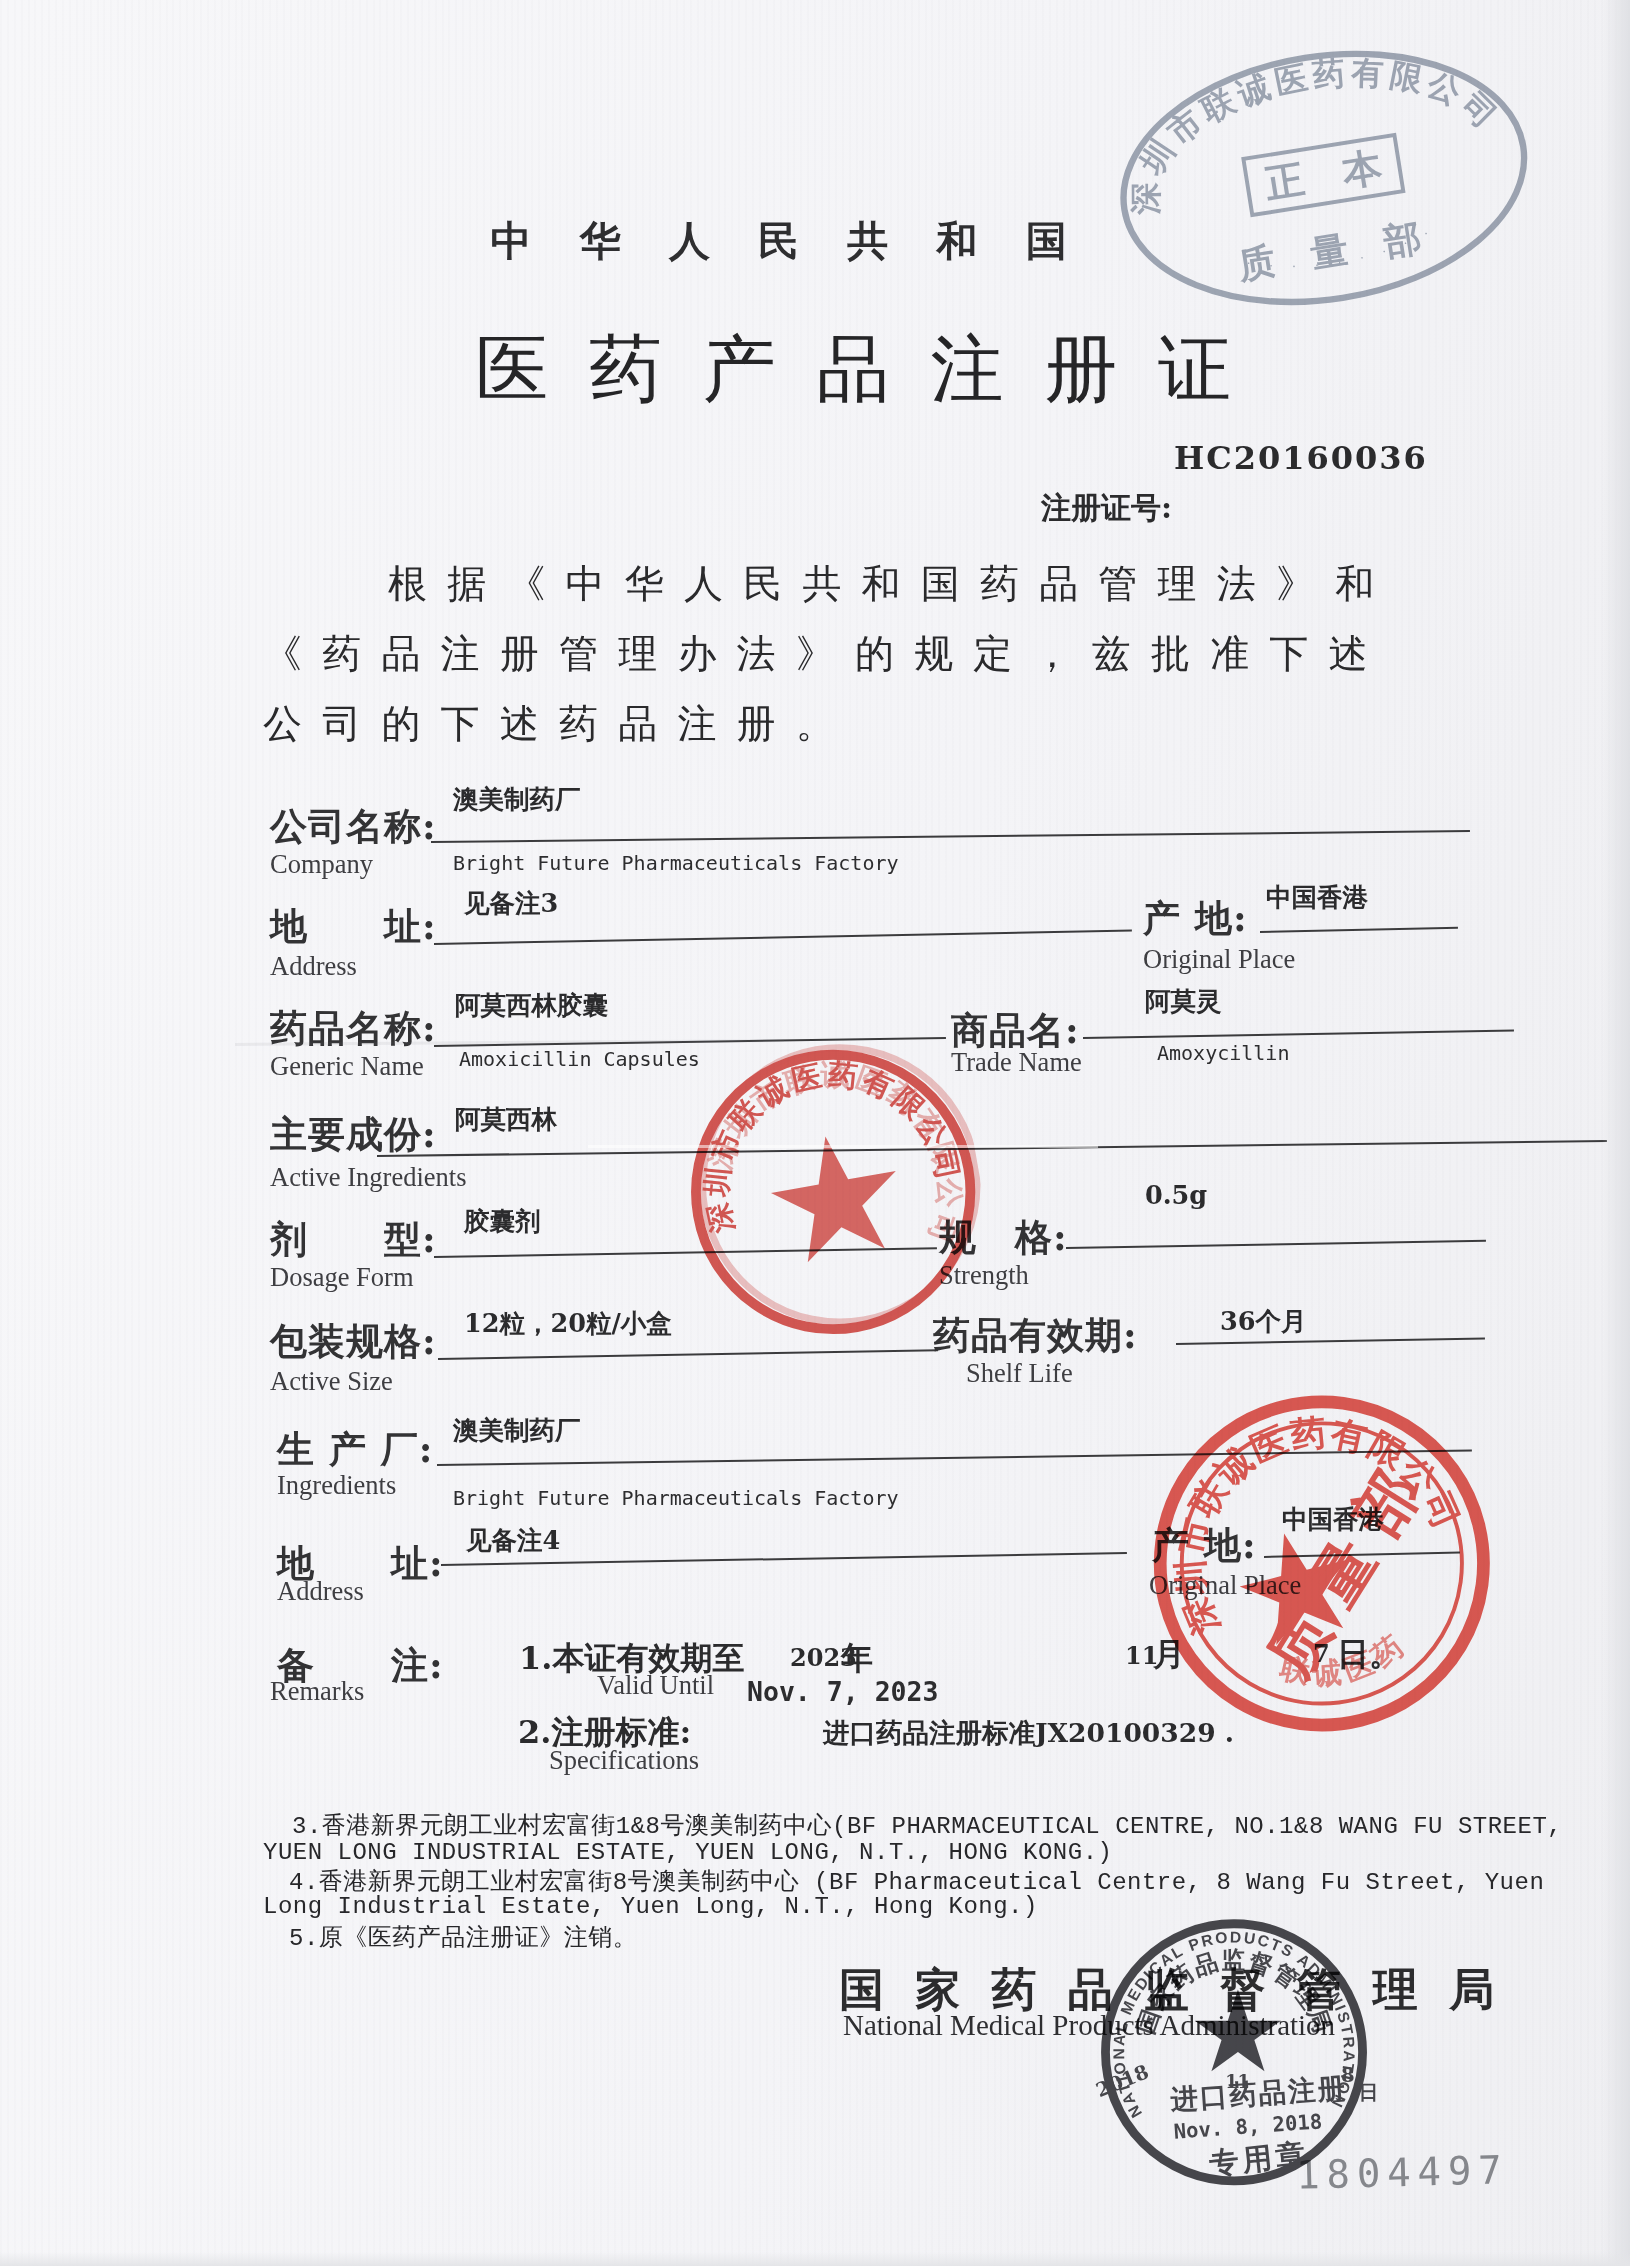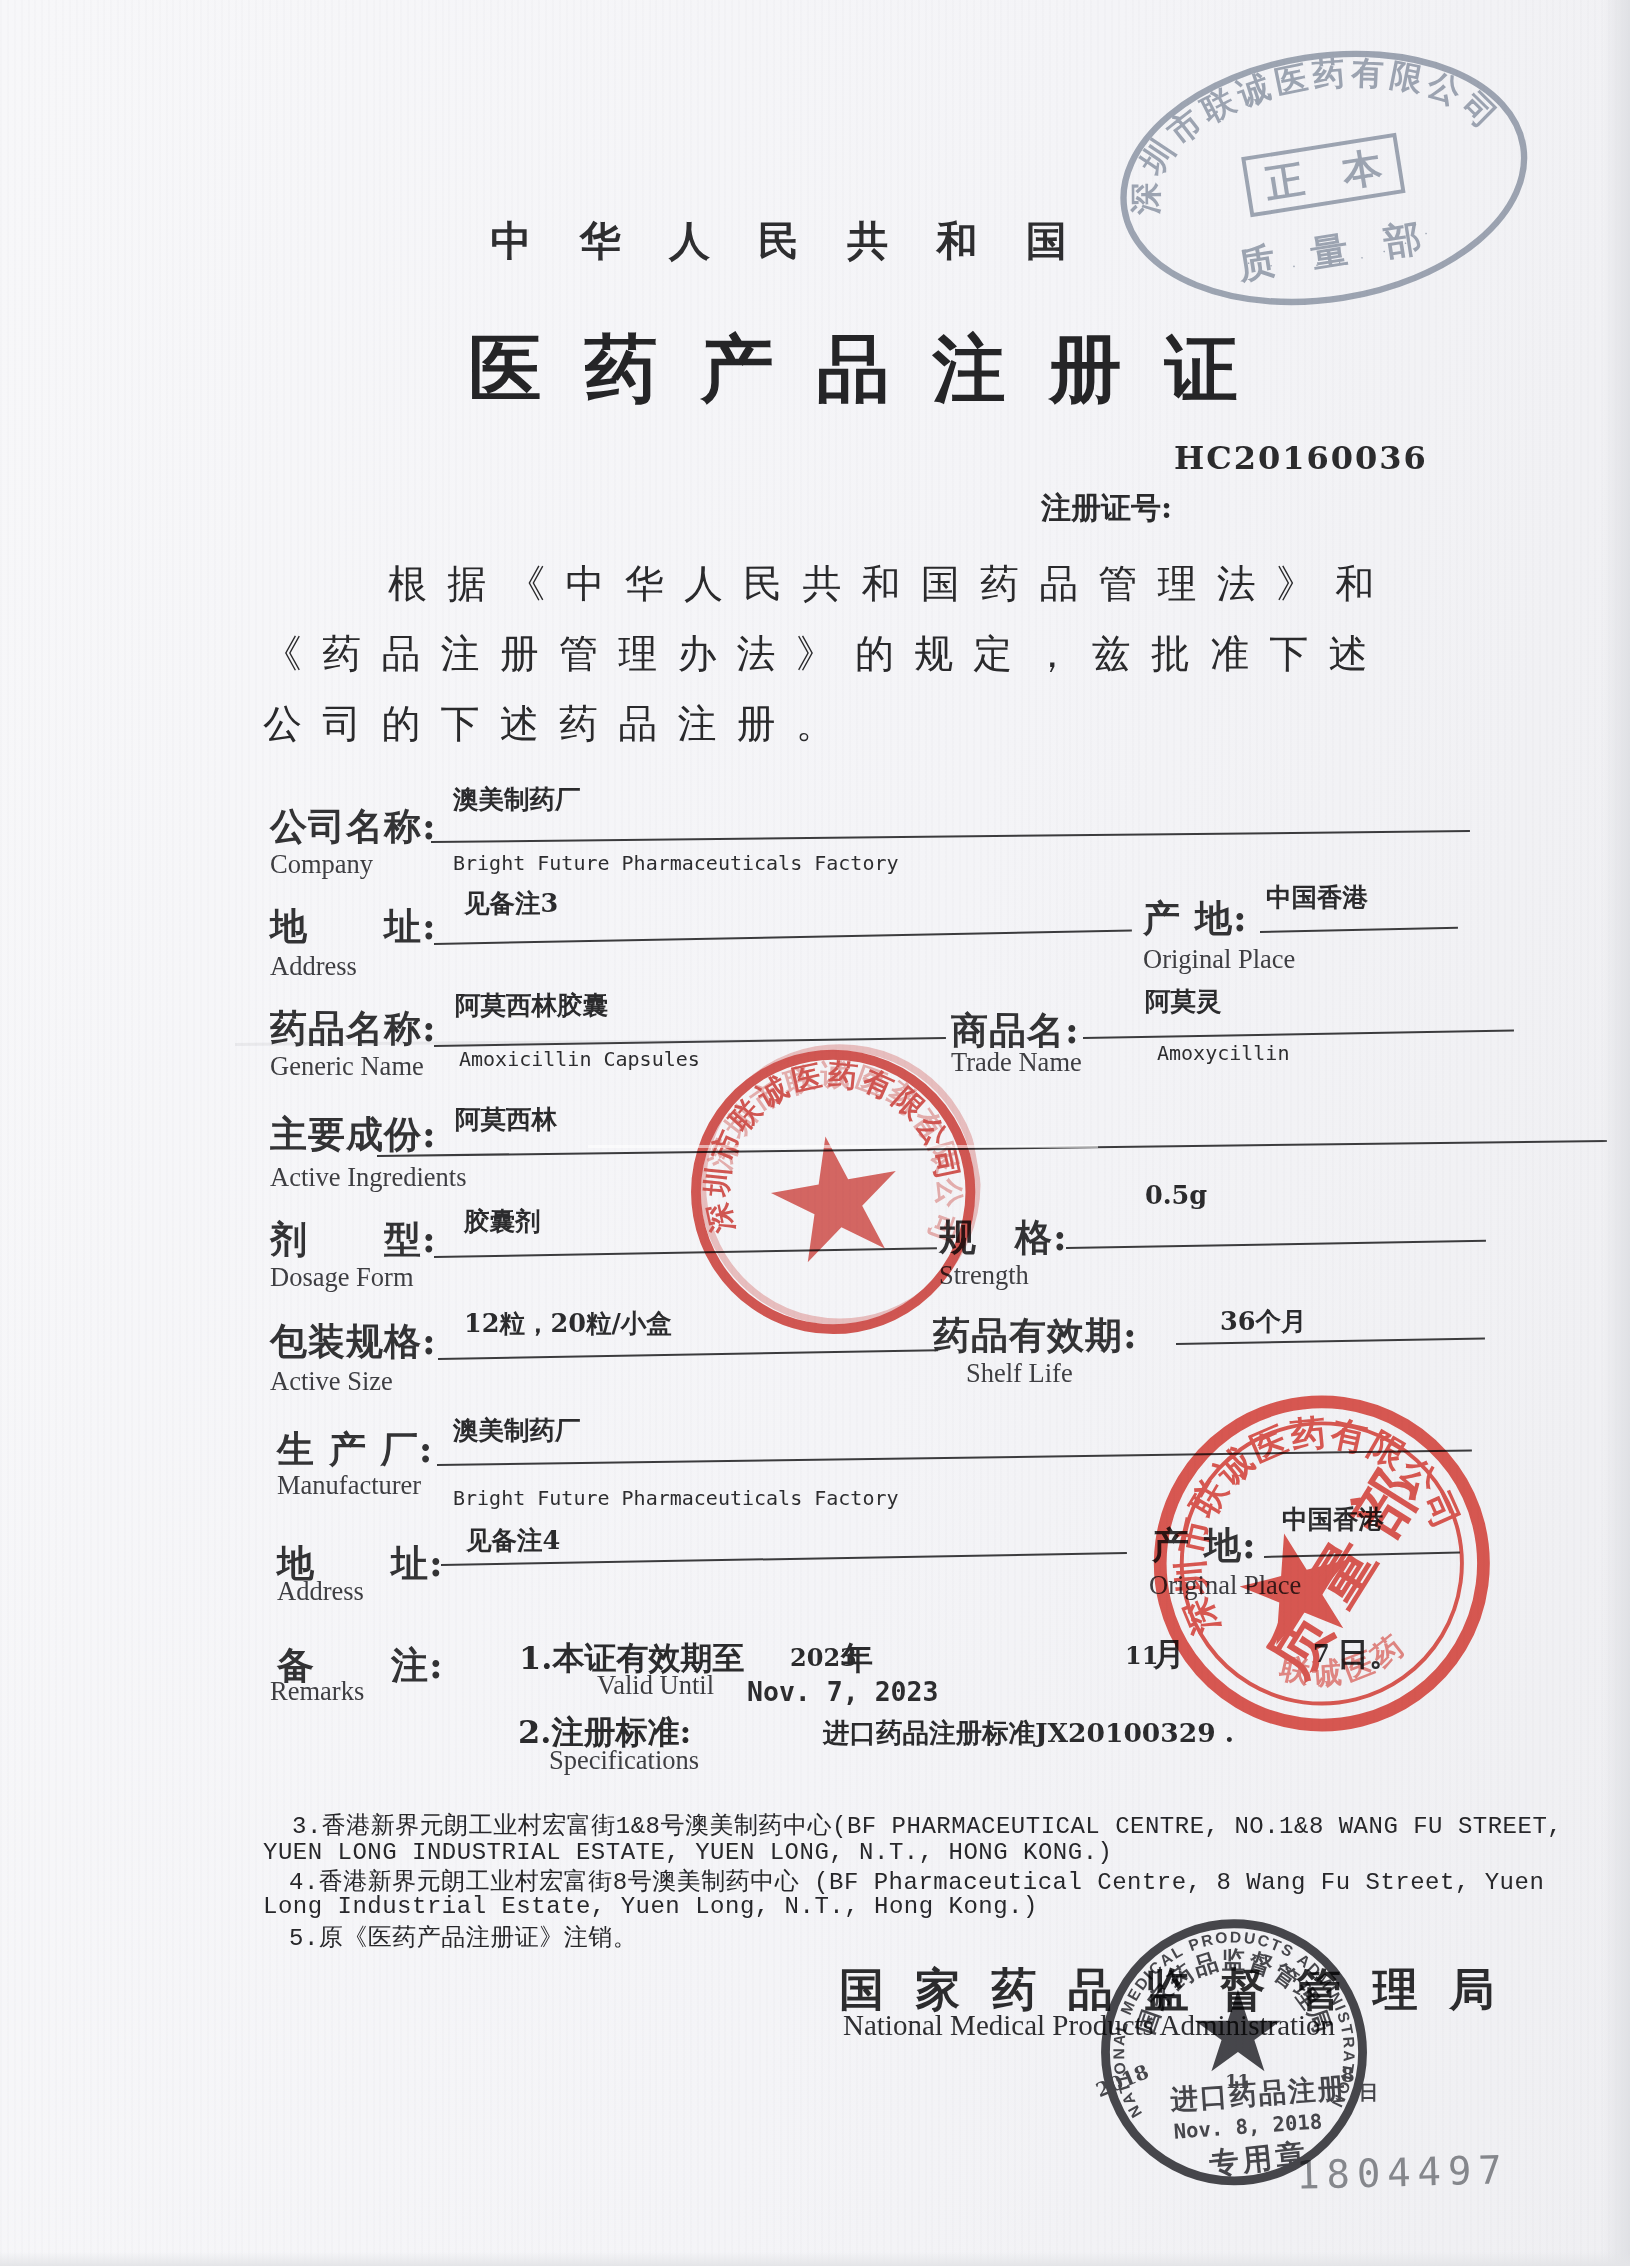--- a/index.html
+++ b/index.html
@@ -3,21 +3,21 @@
 <meta charset="utf-8">
 <style>
   html,body{margin:0;padding:0;background:#e8e9ec;}
   .page{position:relative;width:1631px;height:2266px;overflow:hidden;
     background:linear-gradient(100deg,#f7f7f9 0%,#f4f4f7 55%,#efeff2 100%);
     font-family:"DejaVu Serif","Liberation Serif",serif;color:#2b2b2d;}
   .page::before{content:"";position:absolute;inset:0;pointer-events:none;
     background:repeating-linear-gradient(90deg,rgba(60,60,80,0.016) 0 2px,transparent 2px 6.9px);}
   .abs{position:absolute;white-space:nowrap;}
   .ct{font-size:41px;font-weight:600;letter-spacing:11.8px;color:#2e2e30;}
-  .mt{font-size:73px;font-weight:700;letter-spacing:8.8px;color:#252527;}
+  .mt{font-size:73px;font-weight:400;letter-spacing:8.8px;color:#252527;}
   .regno{font-size:32px;font-weight:700;letter-spacing:2px;}
   .reglabel{font-size:30px;font-weight:600;}
   .para{font-size:39px;letter-spacing:3.9px;line-height:70px;color:#2a2a2c;font-weight:500;}
   .zl{font-size:37px;font-weight:600;letter-spacing:1px;color:#333335;}
   .zv{font-size:25.5px;font-weight:600;color:#2b2b2d;}
   .el{font-size:26.5px;color:#3e3e42;font-family:"Liberation Serif",serif;}
   .ev{font-size:20px;font-family:"DejaVu Sans Mono",monospace;color:#2d2d2f;}
   .ln{position:absolute;height:2px;background:#3b3b3d;transform-origin:left center;}
   .nt{font-size:24px;font-family:Liberation Mono, monospace;color:#27272a;letter-spacing:0.5px;}
   .rk{font-size:32px;font-weight:600;}
@@ -91,21 +91,21 @@
   <div class="ln" style="left:438px;top:1358px;width:500px;transform:rotate(-1deg);"></div>
   <div class="abs el" style="left:270px;top:1366px;">Active Size</div>
   <div class="abs zl" style="left:933px;top:1311px;">药品有效期:</div>
   <div class="abs zv" style="left:1220px;top:1304px;">36个月</div>
   <div class="ln" style="left:1176px;top:1343px;width:309px;transform:rotate(-1deg);"></div>
   <div class="abs el" style="left:939px;top:1358px;margin-left:27px;">Shelf Life</div>
 
   <div class="abs zl" style="left:277px;top:1425px;">生 产 厂:</div>
   <div class="abs zv" style="left:453px;top:1413px;">澳美制药厂</div>
   <div class="ln" style="left:437px;top:1464px;width:1035px;transform:rotate(-0.8deg);"></div>
-  <div class="abs el" style="left:277px;top:1470px;">Manufacturer</div>
+  <div class="abs el" style="left:277px;top:1470px;">Ingredients</div>
   <div class="abs ev" style="left:453px;top:1486px;">Bright Future Pharmaceuticals Factory</div>
 
   <div class="abs zl" style="left:277px;top:1539px;">地　　址:</div>
   <div class="abs zv" style="left:466px;top:1523px;">见备注4</div>
   <div class="ln" style="left:441px;top:1564px;width:686px;transform:rotate(-1deg);"></div>
   <div class="abs el" style="left:277px;top:1576px;">Address</div>
   <div class="abs zl" style="left:1152px;top:1521px;">产 地:</div>
   <div class="abs zv" style="left:1282px;top:1502px;">中国香港</div>
   <div class="ln" style="left:1264px;top:1556px;width:196px;transform:rotate(-1.3deg);"></div>
   <div class="abs el" style="left:1149px;top:1570px;">Original Place</div>

